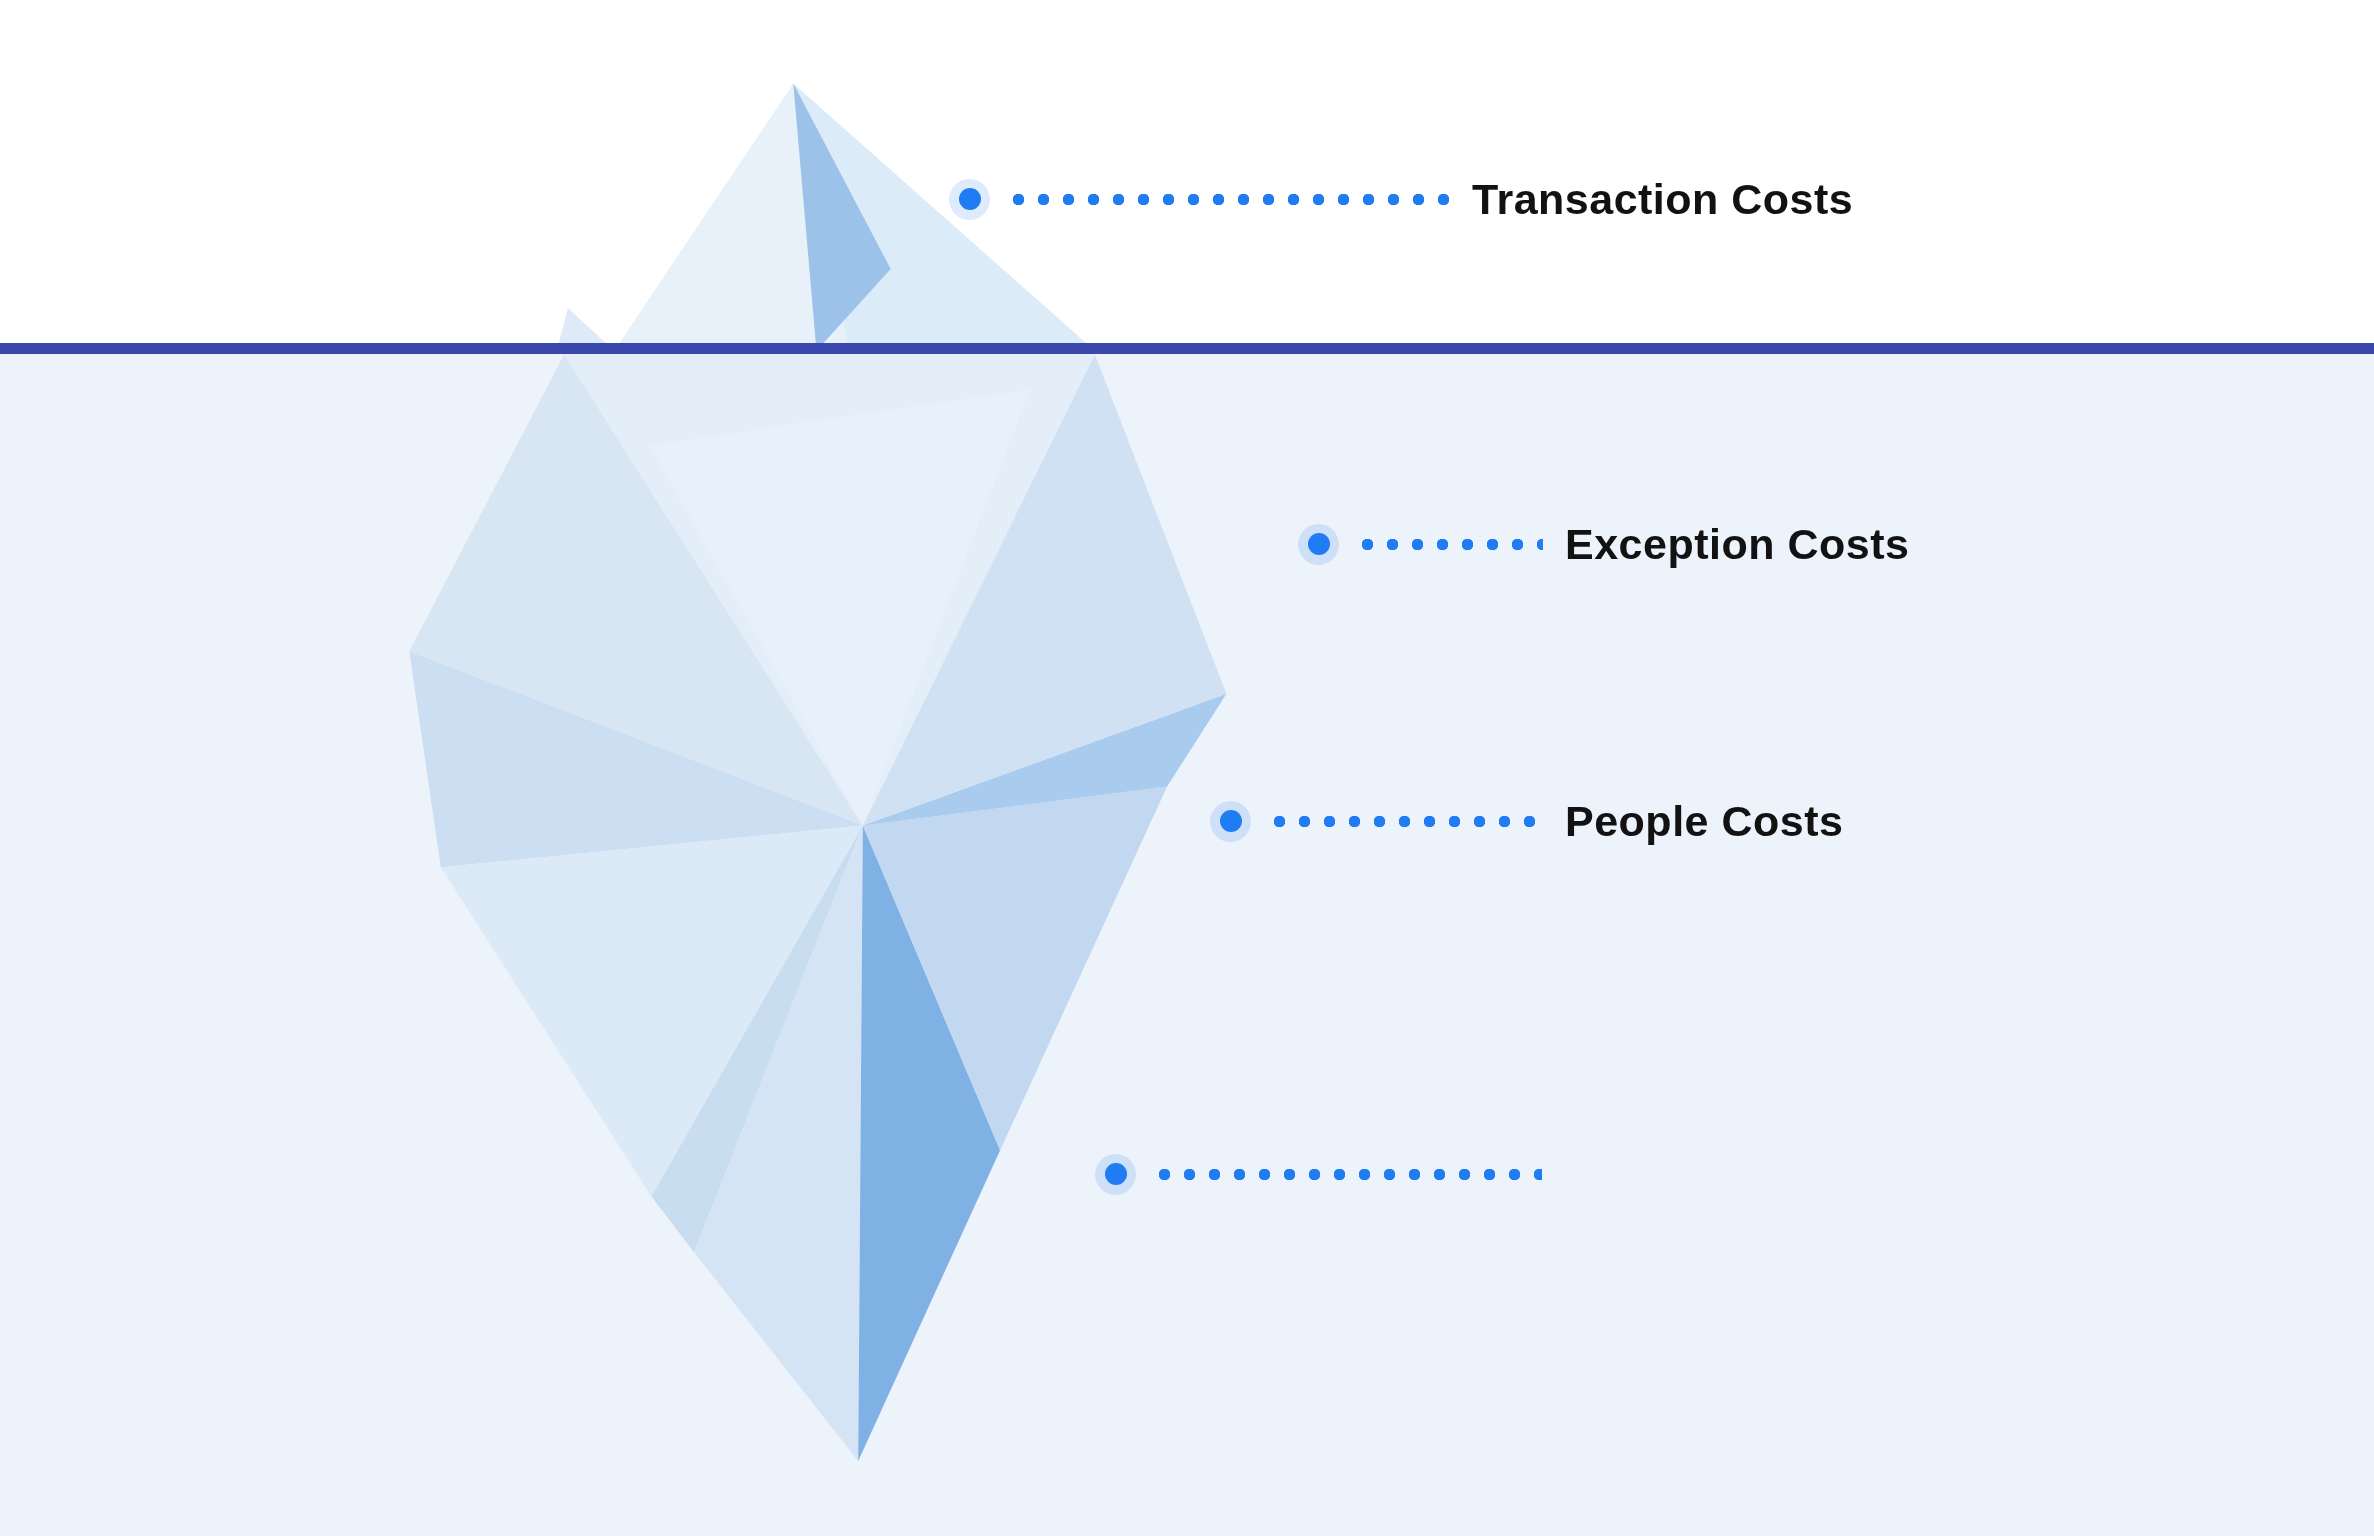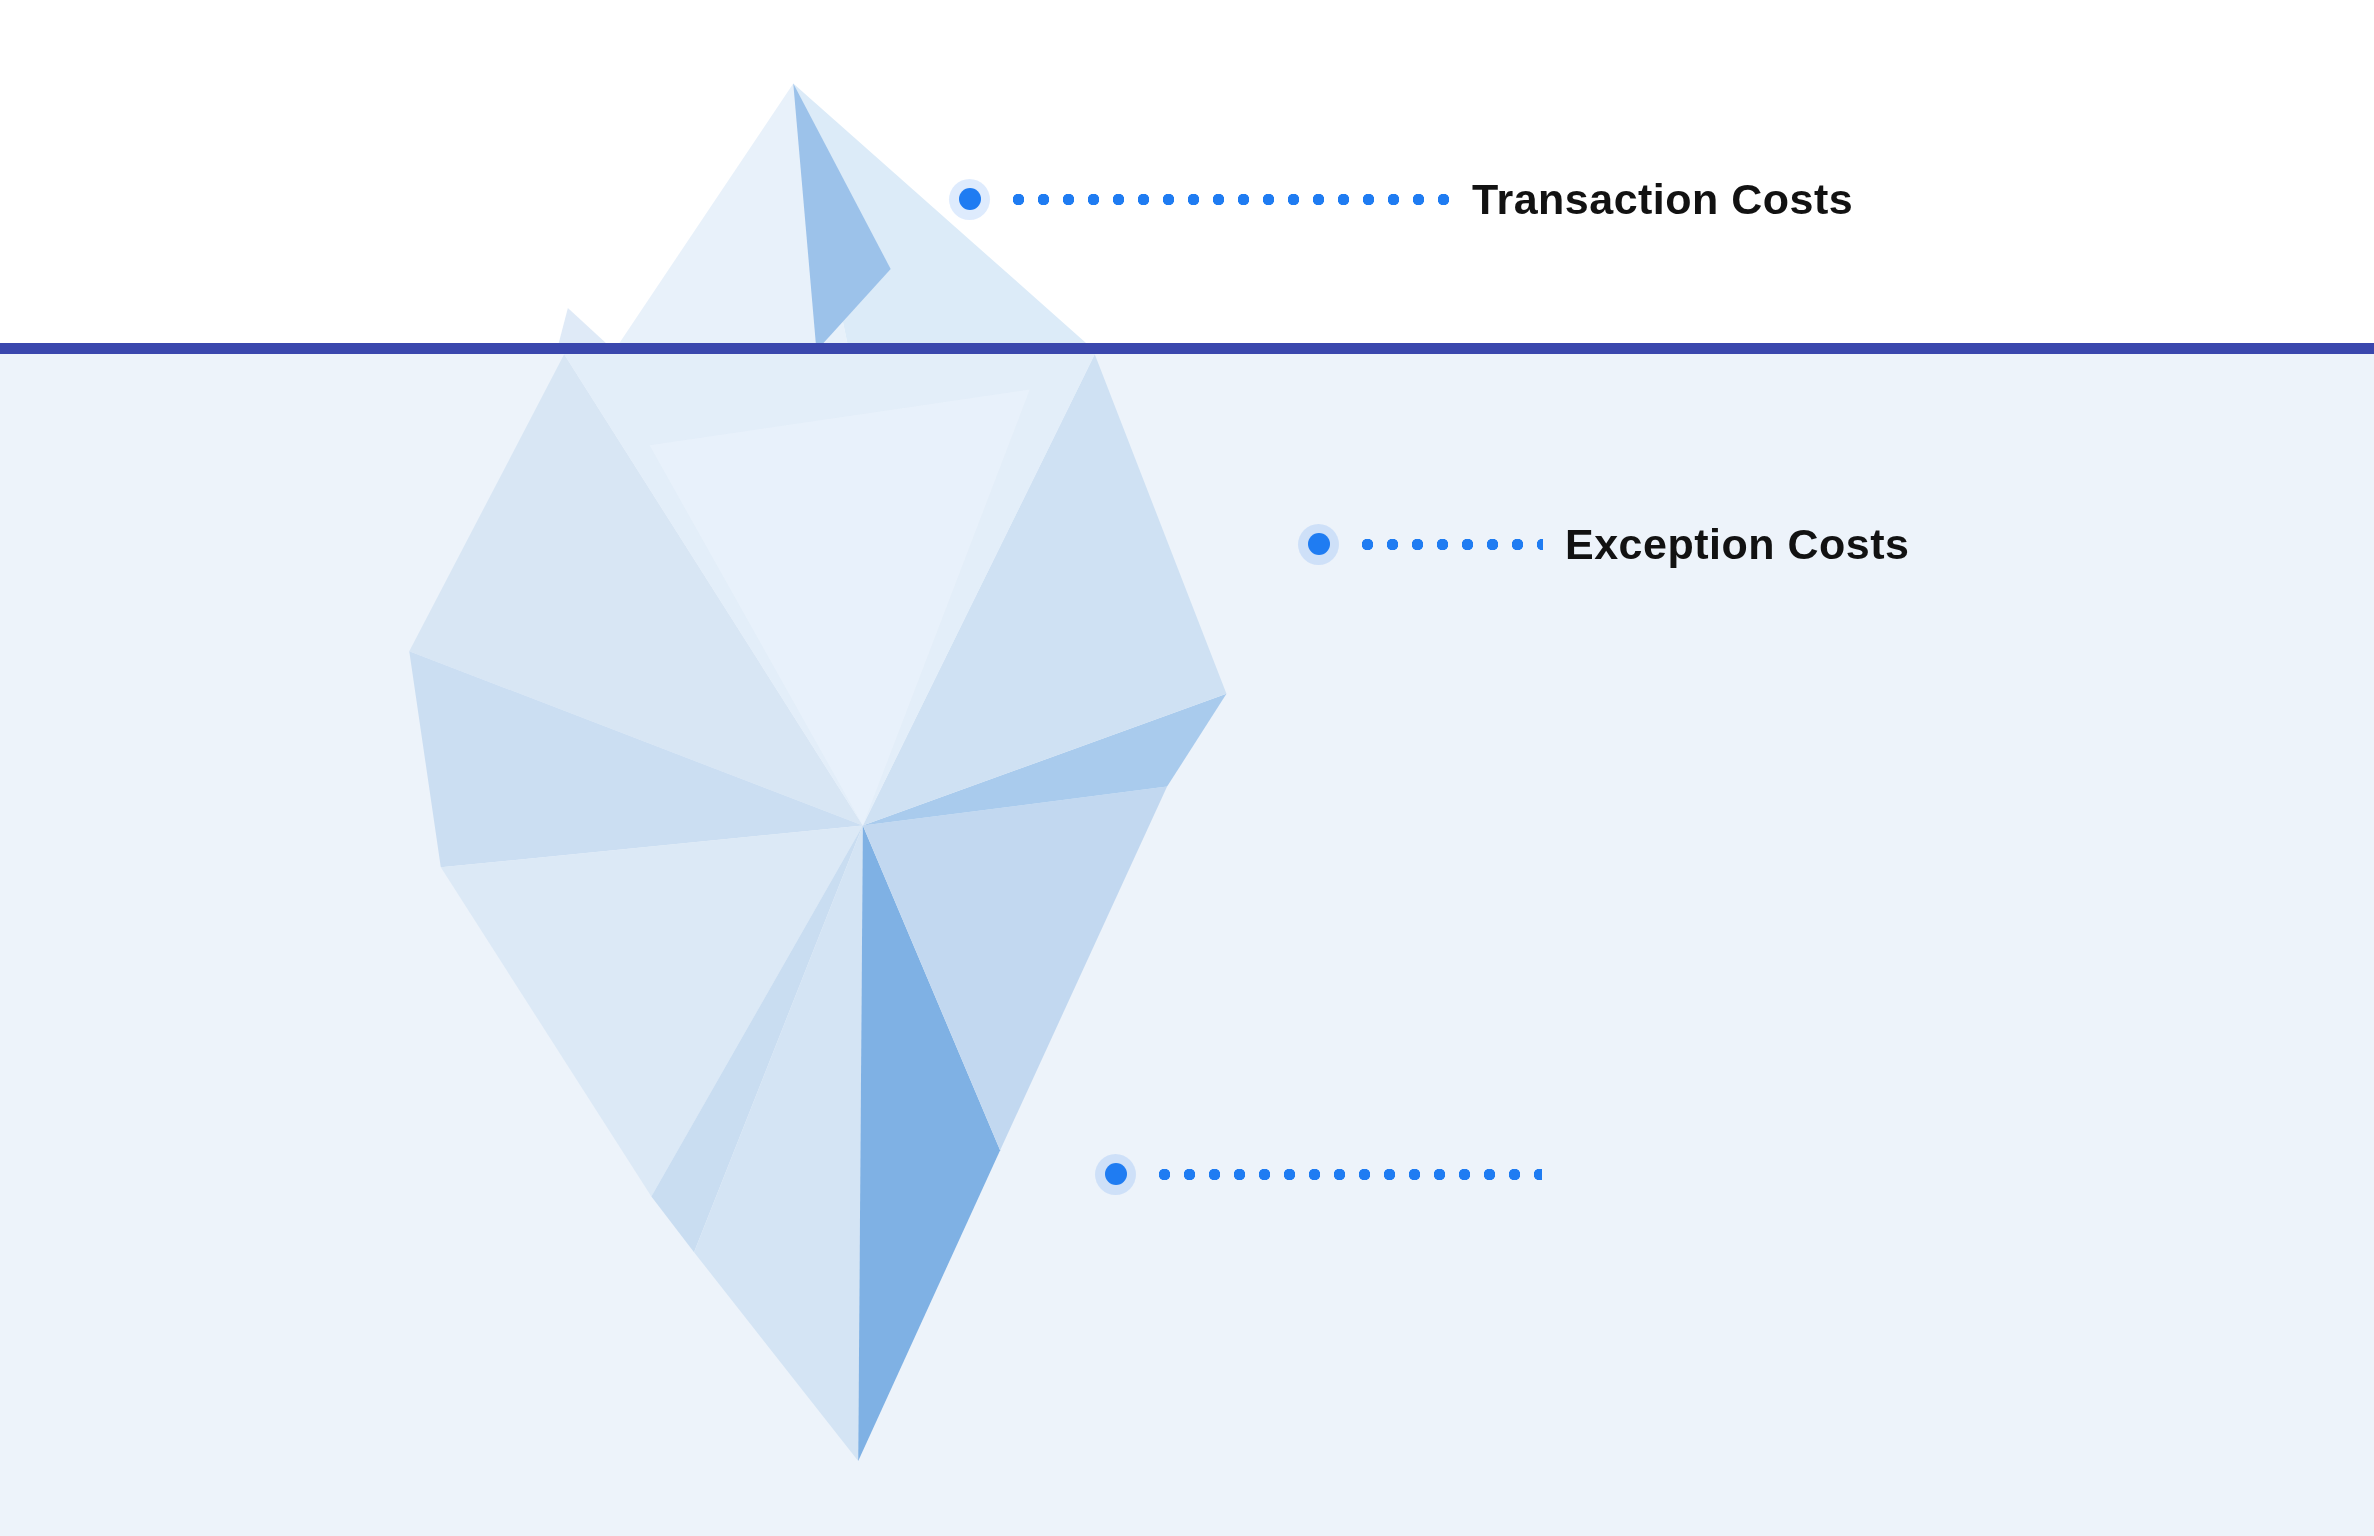--- a/index.html
+++ b/index.html
@@ -129,20 +129,27 @@
   </div>
 
   <div class="callout callout-2">
     <span class="halo">
       <span class="dot"></span>
     </span>
     <span class="leader"></span>
     <span class="callout-label">Exception Costs</span>
   </div>
 
+  <div class="callout callout-3">
+    <span class="halo">
+      <span class="dot"></span>
+    </span>
+    <span class="leader"></span>
+    <span class="callout-label">People Costs</span>
+  </div>
 
   <div class="callout callout-4">
     <span class="halo">
       <span class="dot"></span>
     </span>
     <span class="leader"></span>
   </div>
 
 </div>
 

